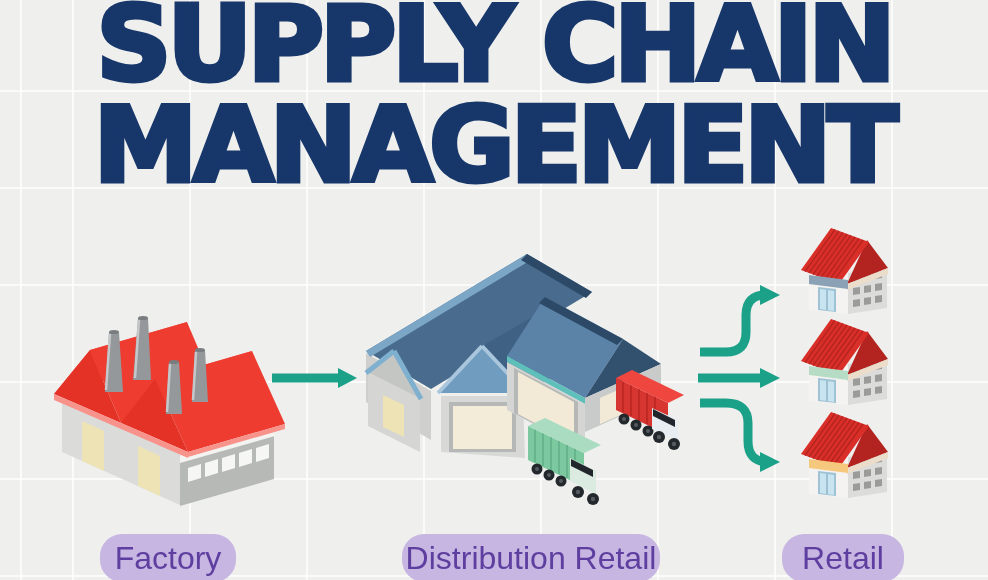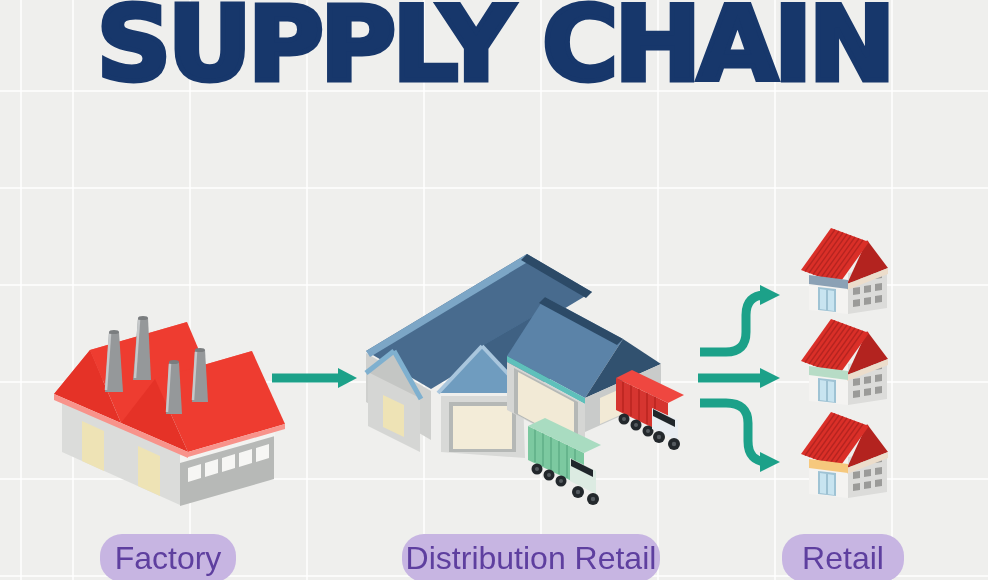--- a/index.html
+++ b/index.html
@@ -28,20 +28,21 @@
   .pill-dc{left:402px;width:258px;}
   .pill-retail{left:782px;width:122px;}
 </style>
 </head>
 <body>
 
 <div class="canvas">
 
   <div class="title">
     <div>SUPPLY CHAIN</div>
+    <div>MANAGEMENT</div>
   </div>
 
   <svg class="diagram" width="988" height="580" viewBox="0 0 988 580">
 
     <defs>
       <g id="retail-building">
         <polygon points="14,42 53,47 53,88 14,84" fill="#f4f3f1"></polygon>
         <polygon points="53,47 92,41 92,82 53,88" fill="#dcdcda"></polygon>
         <g fill="#9b9b99">
           <polygon points="58,50 65,49 65,56 58,57"></polygon>

